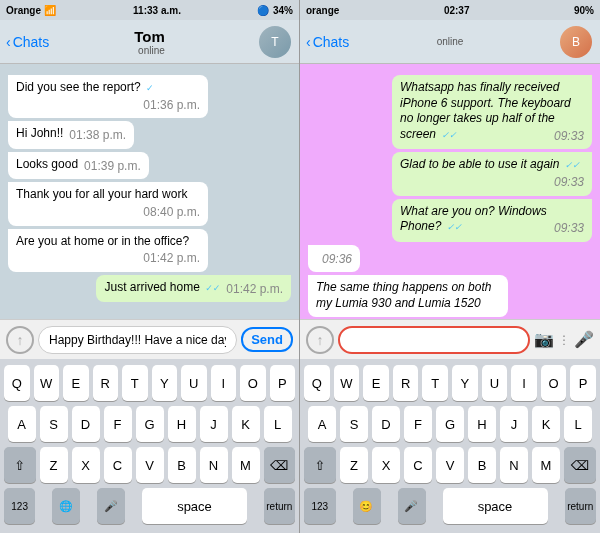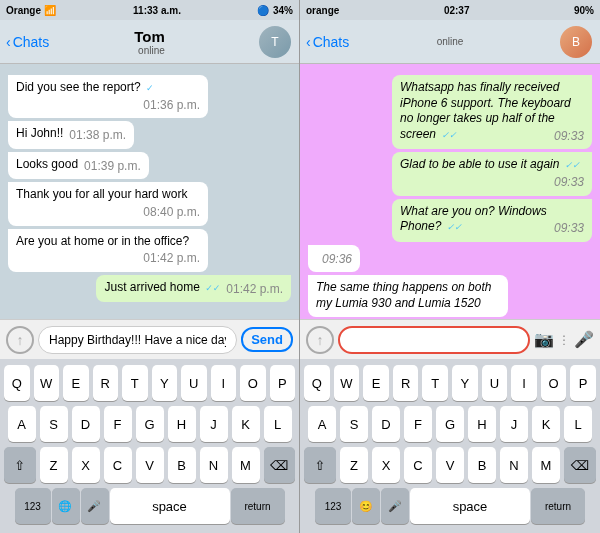--- a/index.html
+++ b/index.html
@@ -195,21 +195,21 @@
       max-width: 120px;
       flex: 5;
     }
     .kb-key.shift, .kb-key.delete {
       background: #adb5bd;
       max-width: 36px;
     }
     .kb-bottom {
       display: flex;
       justify-content: center;
-      gap: 1px;
+      gap: 17px;
       margin-top: 0;
     }
 
     
     .right-panel {
       width: 300px;
       height: 533px;
       display: flex;
       flex-direction: column;
       background: #c8d5dc;

